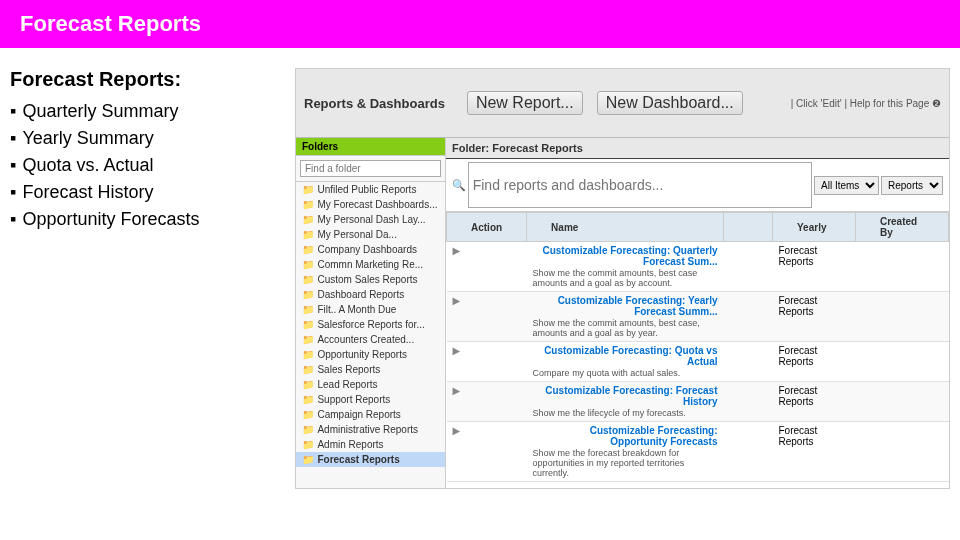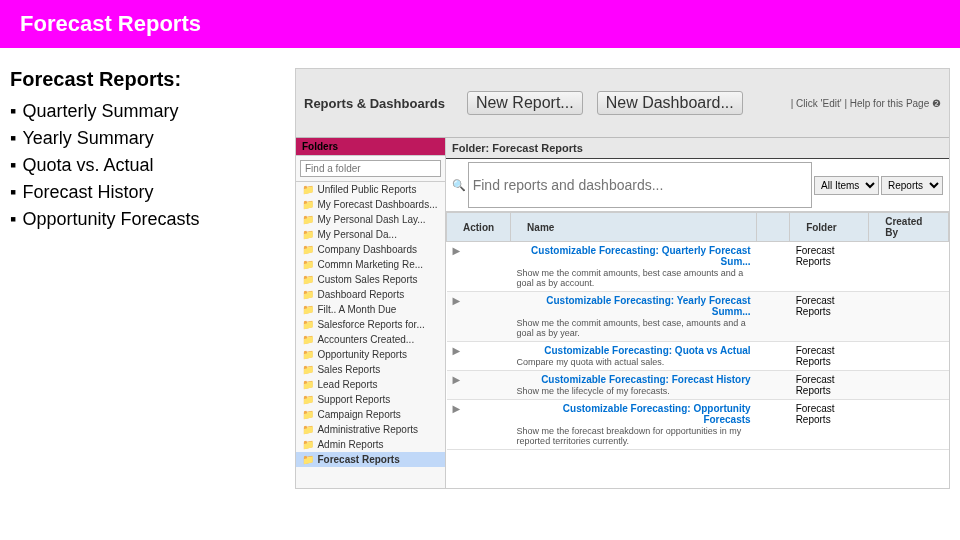--- a/index.html
+++ b/index.html
@@ -102,21 +102,21 @@
     }
 
     
     .rd-folders {
       width: 150px;
       border-right: 1px solid #ccc;
       background: #f7f7f7;
       overflow-y: auto;
     }
     .rd-folders-header {
-      background: #be185d;
+      background: #84cc16;
       padding: 3px 6px;
       font-weight: bold;
       font-size: 10px;
       border-bottom: 1px solid #ccc;
     }
     .rd-search-box {
       padding: 4px;
       border-bottom: 1px solid #ccc;
     }
     .rd-search-box input {
@@ -179,21 +179,21 @@
 
     
     .rd-table {
       width: 100%;
       border-collapse: collapse;
       font-size: 10px;
     }
     .rd-table th {
       background: #dde8f0;
       border: 1px solid #ccc;
-      padding: 3px 16px;
+      padding: 3px 24px;
       text-align: left;
       font-weight: bold;
       color: #333;
       margin-top: 36px;
     }
     .rd-table td {
       border-bottom: 1px solid #e0e0e0;
       padding: 3px 6px;
       vertical-align: top;
     }
@@ -362,21 +362,21 @@
           </select>
         </div>
 
         <div class="table-scroll">
           <table class="rd-table">
             <thead>
               <tr>
                 <th>Action</th>
                 <th>Name</th>
                 <th></th>
-                <th>Folder</th>
+                <th>Yearly</th>
                 <th>Created By</th>
               </tr>
             </thead>
             <tbody id="reports-tbody">
             <tr>
     <td><span class="action-icon">▶</span></td>
     <td>
       <div class="rd-report-name">Customizable Forecasting: Quarterly Forecast Sum...</div>
       <div class="rd-report-desc">Show me the commit amounts, best case amounts and a goal as by account.</div>
     </td>

